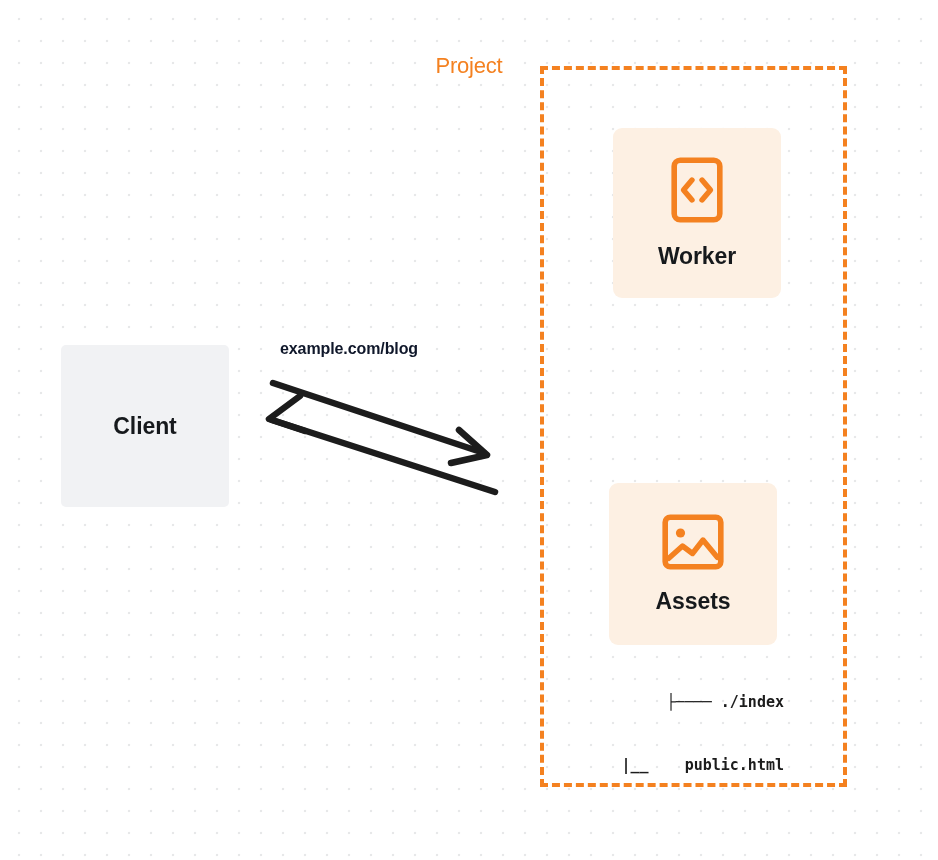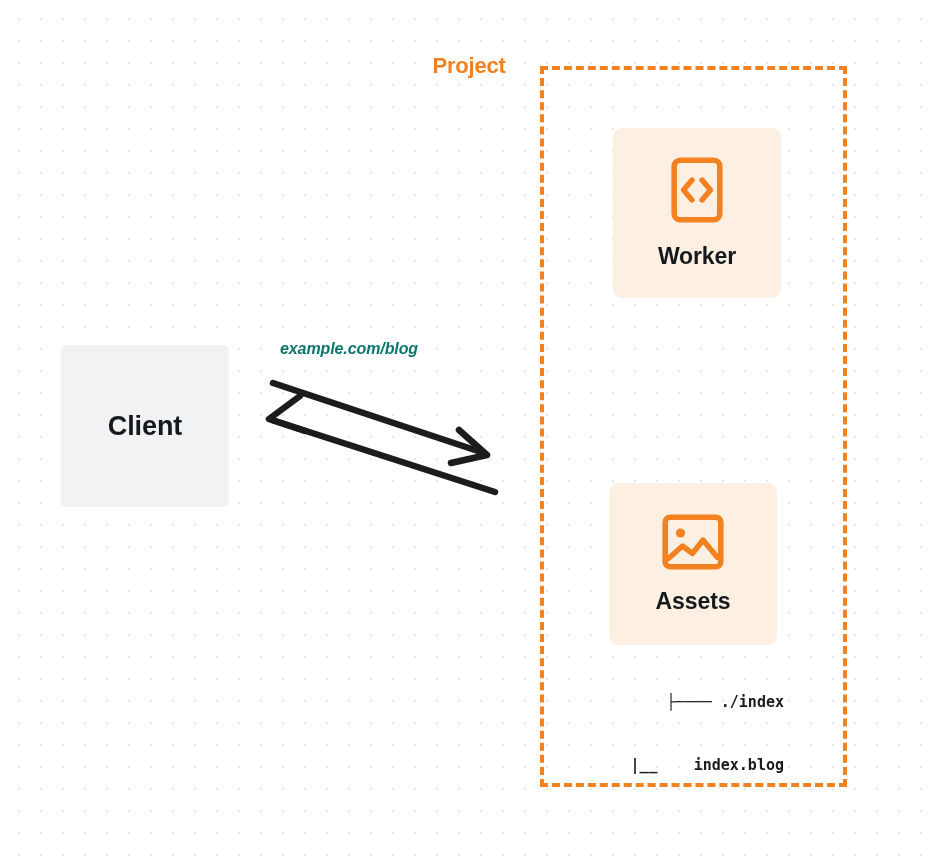--- a/index.html
+++ b/index.html
@@ -33,37 +33,36 @@
     top: 345px;
     width: 168px;
     height: 162px;
     background: #f1f2f4;
     border-radius: 5px;
     display: flex;
     align-items: center;
     justify-content: center;
   }
   #client-label {
-    font-size: 27px;
+    font-size: 23px;
     font-weight: bold;
     color: #16191c;
     letter-spacing: -0.1px;
   }
 
   
   #connection-label {
     position: absolute;
     left: 280px;
     top: 340px;
     font-size: 16px;
     font-weight: bold;
-    color: #0f766e;
+    color: #0f172a;
     letter-spacing: -0.1px;
     white-space: nowrap;
-    font-style: italic;
   }
 
   
   #arrows-layer {
     position: absolute;
     left: 0;
     top: 0;
     width: 938px;
     height: 860px;
     pointer-events: none;
@@ -81,21 +80,21 @@
     background: transparent;
   }
   #project-title {
     position: absolute;
     left: 50%;
     top: 66px;
     transform: translate(-50%, -50%);
     background: #ffffff;
     padding: 0 7px;
     font-size: 22px;
-    font-weight: bold;
+    font-weight: normal;
     color: #f48120;
     letter-spacing: -0.2px;
     line-height: 1;
     white-space: nowrap;
   }
 
   
   .service-card {
     position: absolute;
     background: #fdf0e3;
@@ -189,17 +188,17 @@
         <rect x="3.2" y="3.2" width="45.6" height="59.6" rx="6" ry="6" fill="none" stroke="#f48120" stroke-width="5.6"></rect>
         <path d="M 21 23 L 12.5 33 L 21 43" fill="none" stroke="#f48120" stroke-width="5.4" stroke-linecap="round" stroke-linejoin="round"></path>
         <path d="M 31 23 L 39.5 33 L 31 43" fill="none" stroke="#f48120" stroke-width="5.4" stroke-linecap="round" stroke-linejoin="round"></path>
       </svg>
     </span>
     <span class="service-label">Worker</span>
   </div>
 
   <div id="assets-file-tree">
     <span class="tree-line">├──── ./index</span>
-    <span class="tree-line">  |__    index.blog</span>
+    <span class="tree-line">  |__    public.html</span>
     
   </div>
 
 </div>
 
 </body></html>

